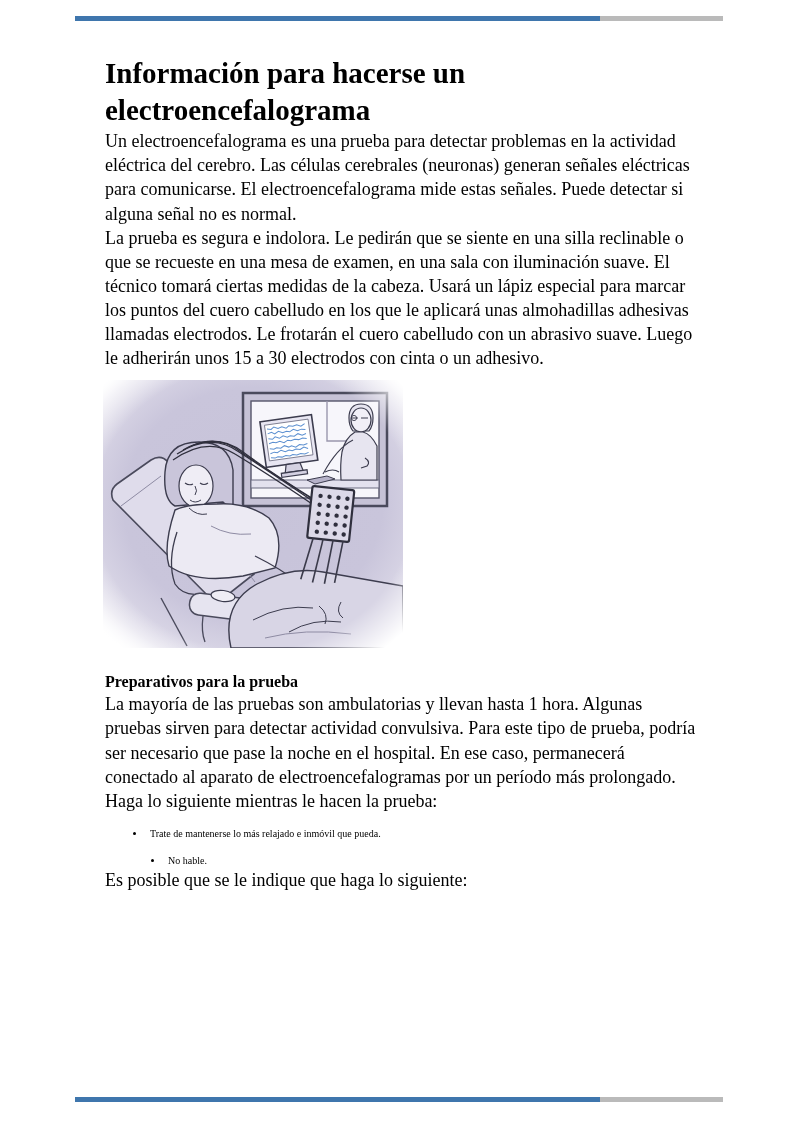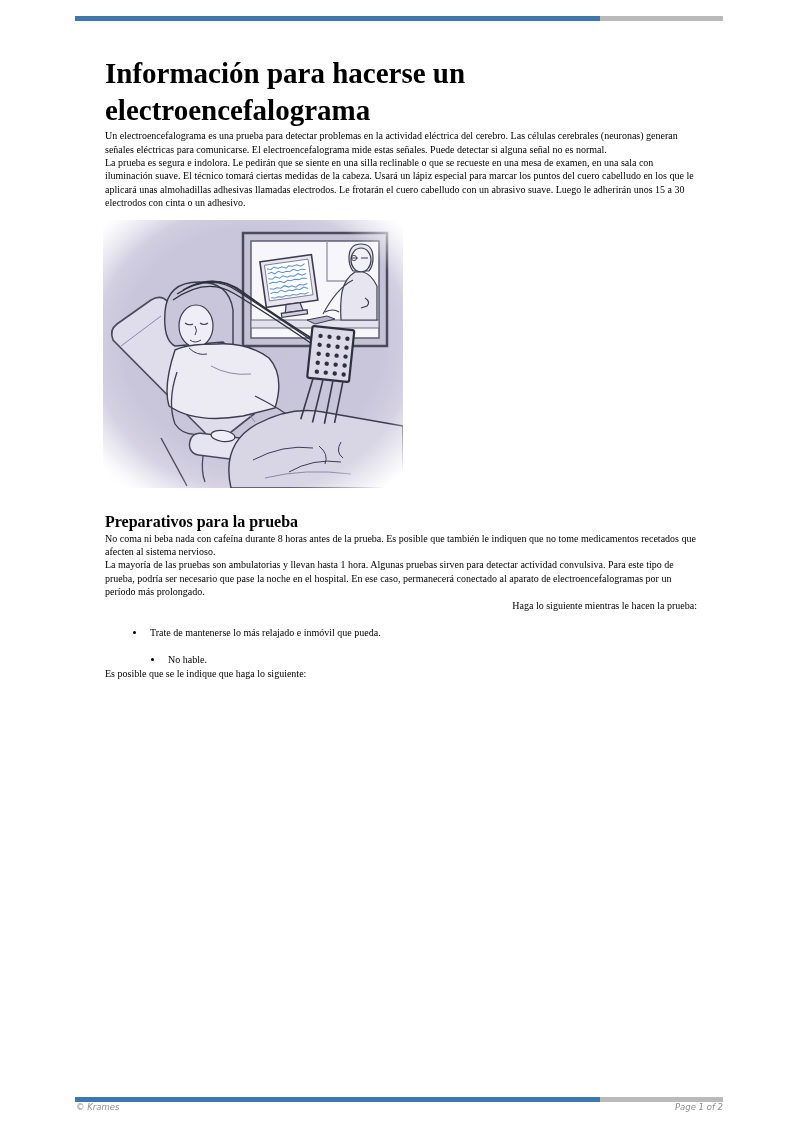--- a/index.html
+++ b/index.html
@@ -11,30 +11,30 @@
   .rule{position:absolute;left:75px;width:648px;height:5px;display:flex;}
   .rule-top{top:16px;}
   .rule-bottom{top:1097px;}
   .rule .seg-blue{width:81%;background:#3f76ad;}
   .rule .seg-gray{flex:1;background:#bababa;}
 
   .content{position:absolute;left:105px;top:0;width:592px;}
 
   h1{font-size:29px;line-height:1.28;font-weight:bold;margin:55px 0 0 0;}
   h2{font-size:16px;line-height:1.25;font-weight:bold;margin:0;}
-  p.body{font-size:10px;line-height:1.34;margin:0;}
+  p.body{font-size:18px;line-height:1.34;margin:0;}
 
   .mt-p1{margin-top:21px;}
   .mt-p2{margin-top:10px;}
   figure.illus{margin:10px 0 0 -2px;width:300px;height:268px;}
   .mt-h2a{margin-top:24px;}
   .mt-prep1{margin-top:16px;}
   .mt-prep2{margin-top:12px;}
   .mt-h2b{margin-top:10px;}
-  .mt-lead1{margin-top:17px;text-align:right;}
+  .mt-lead1{margin-top:17px;}
   .mt-lead2{margin-top:10px;}
 
   ul.blist{margin:14px 0 0 0;padding:0 0 0 41px;list-style:disc outside;}
   ul.blist li{font-size:10px;line-height:1.34;margin:0 0 14px 0;padding-left:4px;}
   ul.blist li:last-child{margin-bottom:0;margin-left:18px;}
 
   .footer-row{
     position:absolute;left:76px;right:77px;top:1102px;
     display:flex;justify-content:space-between;
     font-family:"DejaVu Sans", sans-serif;font-style:italic;
@@ -189,35 +189,30 @@
             <path d="M234 160 l-4 44"></path>
             <path d="M244 160 l-4 42"></path>
           </g>
         </g>
 
         <rect width="300" height="268" fill="url(#vign)"></rect>
       </svg>
     </figure>
 
     <h2 class="mt-h2a">Preparativos para la prueba</h2>
-    <p class="body mt-prep1">No coma ni beba nada con cafeína durante 8 horas antes de la prueba. Es posible que también le indiquen que no tome medicamentos recetados que afecten al sistema nervioso.</p>
     <p class="body mt-prep2">La mayoría de las pruebas son ambulatorias y llevan hasta 1 hora. Algunas pruebas sirven para detectar actividad convulsiva. Para este tipo de prueba, podría ser necesario que pase la noche en el hospital. En ese caso, permanecerá conectado al aparato de electroencefalogramas por un período más prolongado.</p>
 
     <p class="body mt-lead1">Haga lo siguiente mientras le hacen la prueba:</p>
     <ul class="blist">
       <li>Trate de mantenerse lo más relajado e inmóvil que pueda.</li>
       <li>No hable.</li>
     </ul>
     <p class="body mt-lead2">Es posible que se le indique que haga lo siguiente:</p>
 
   </div>
 
   <div class="rule rule-bottom">
     <span class="seg-blue"></span>
     <span class="seg-gray"></span>
   </div>
 
-  <div class="footer-row">
-    <span>© Krames</span>
-    <span>Page 1 of 2</span>
-  </div>
 
 </div>
 
 </body></html>

